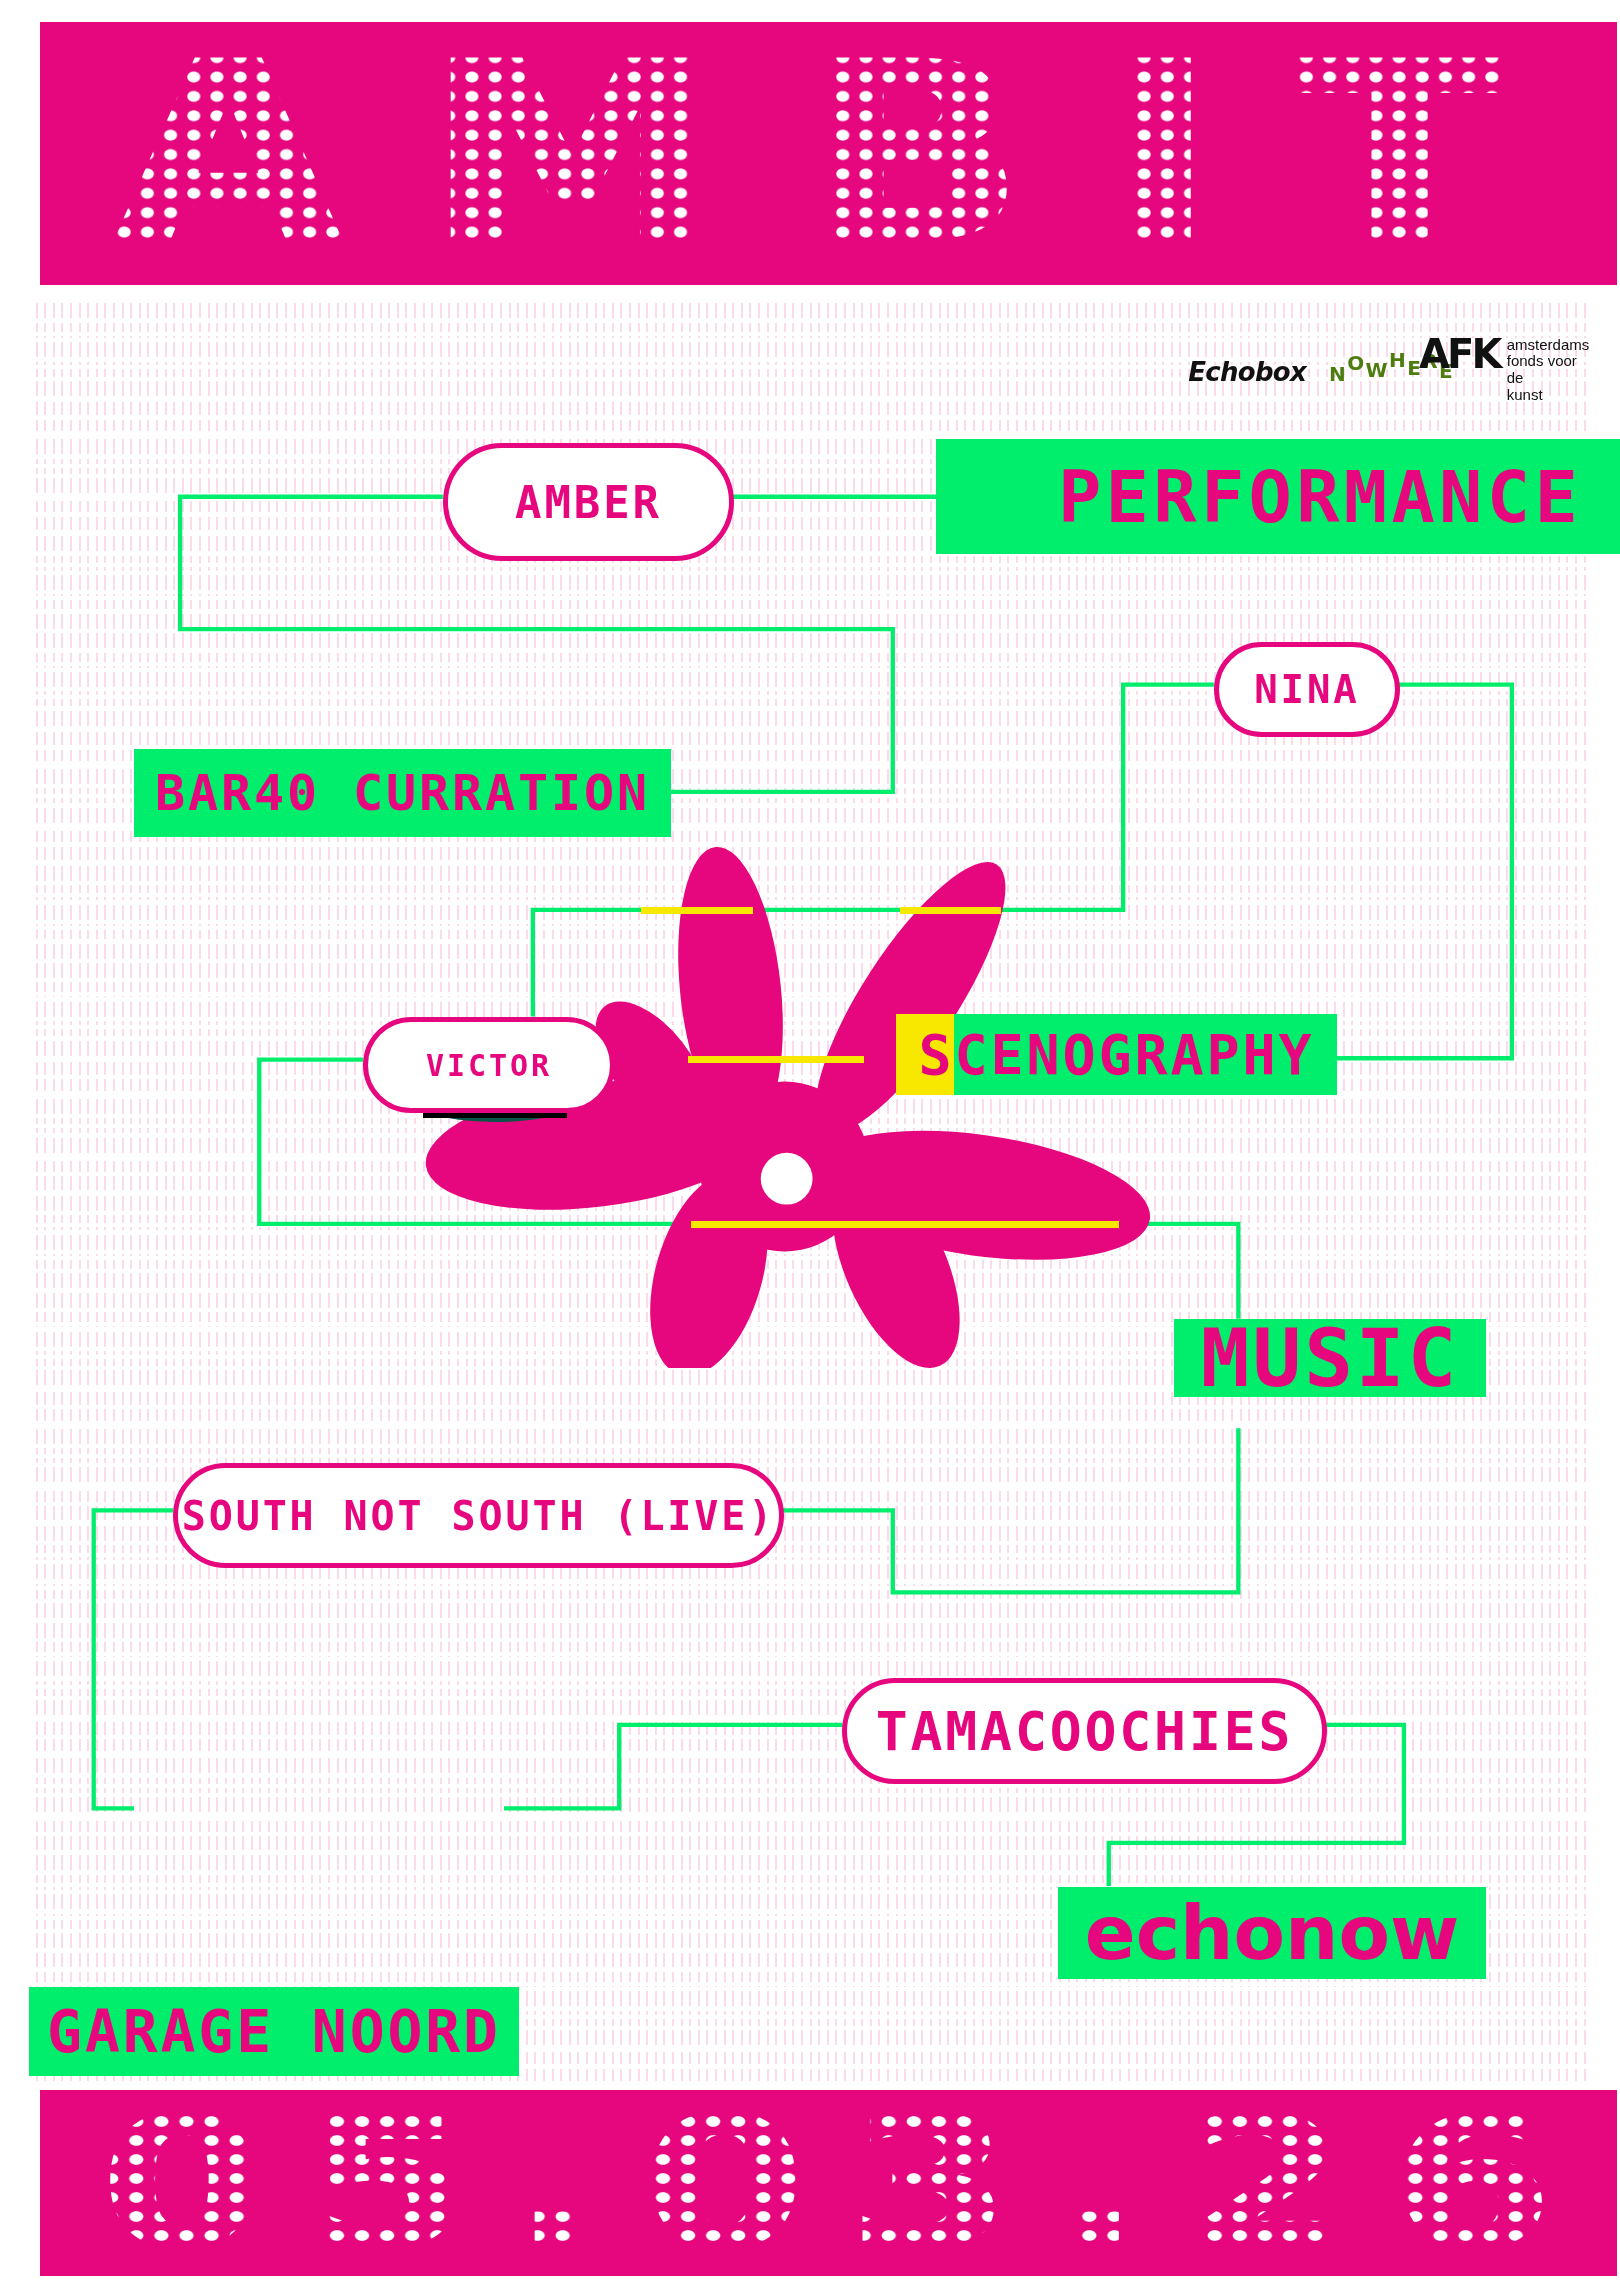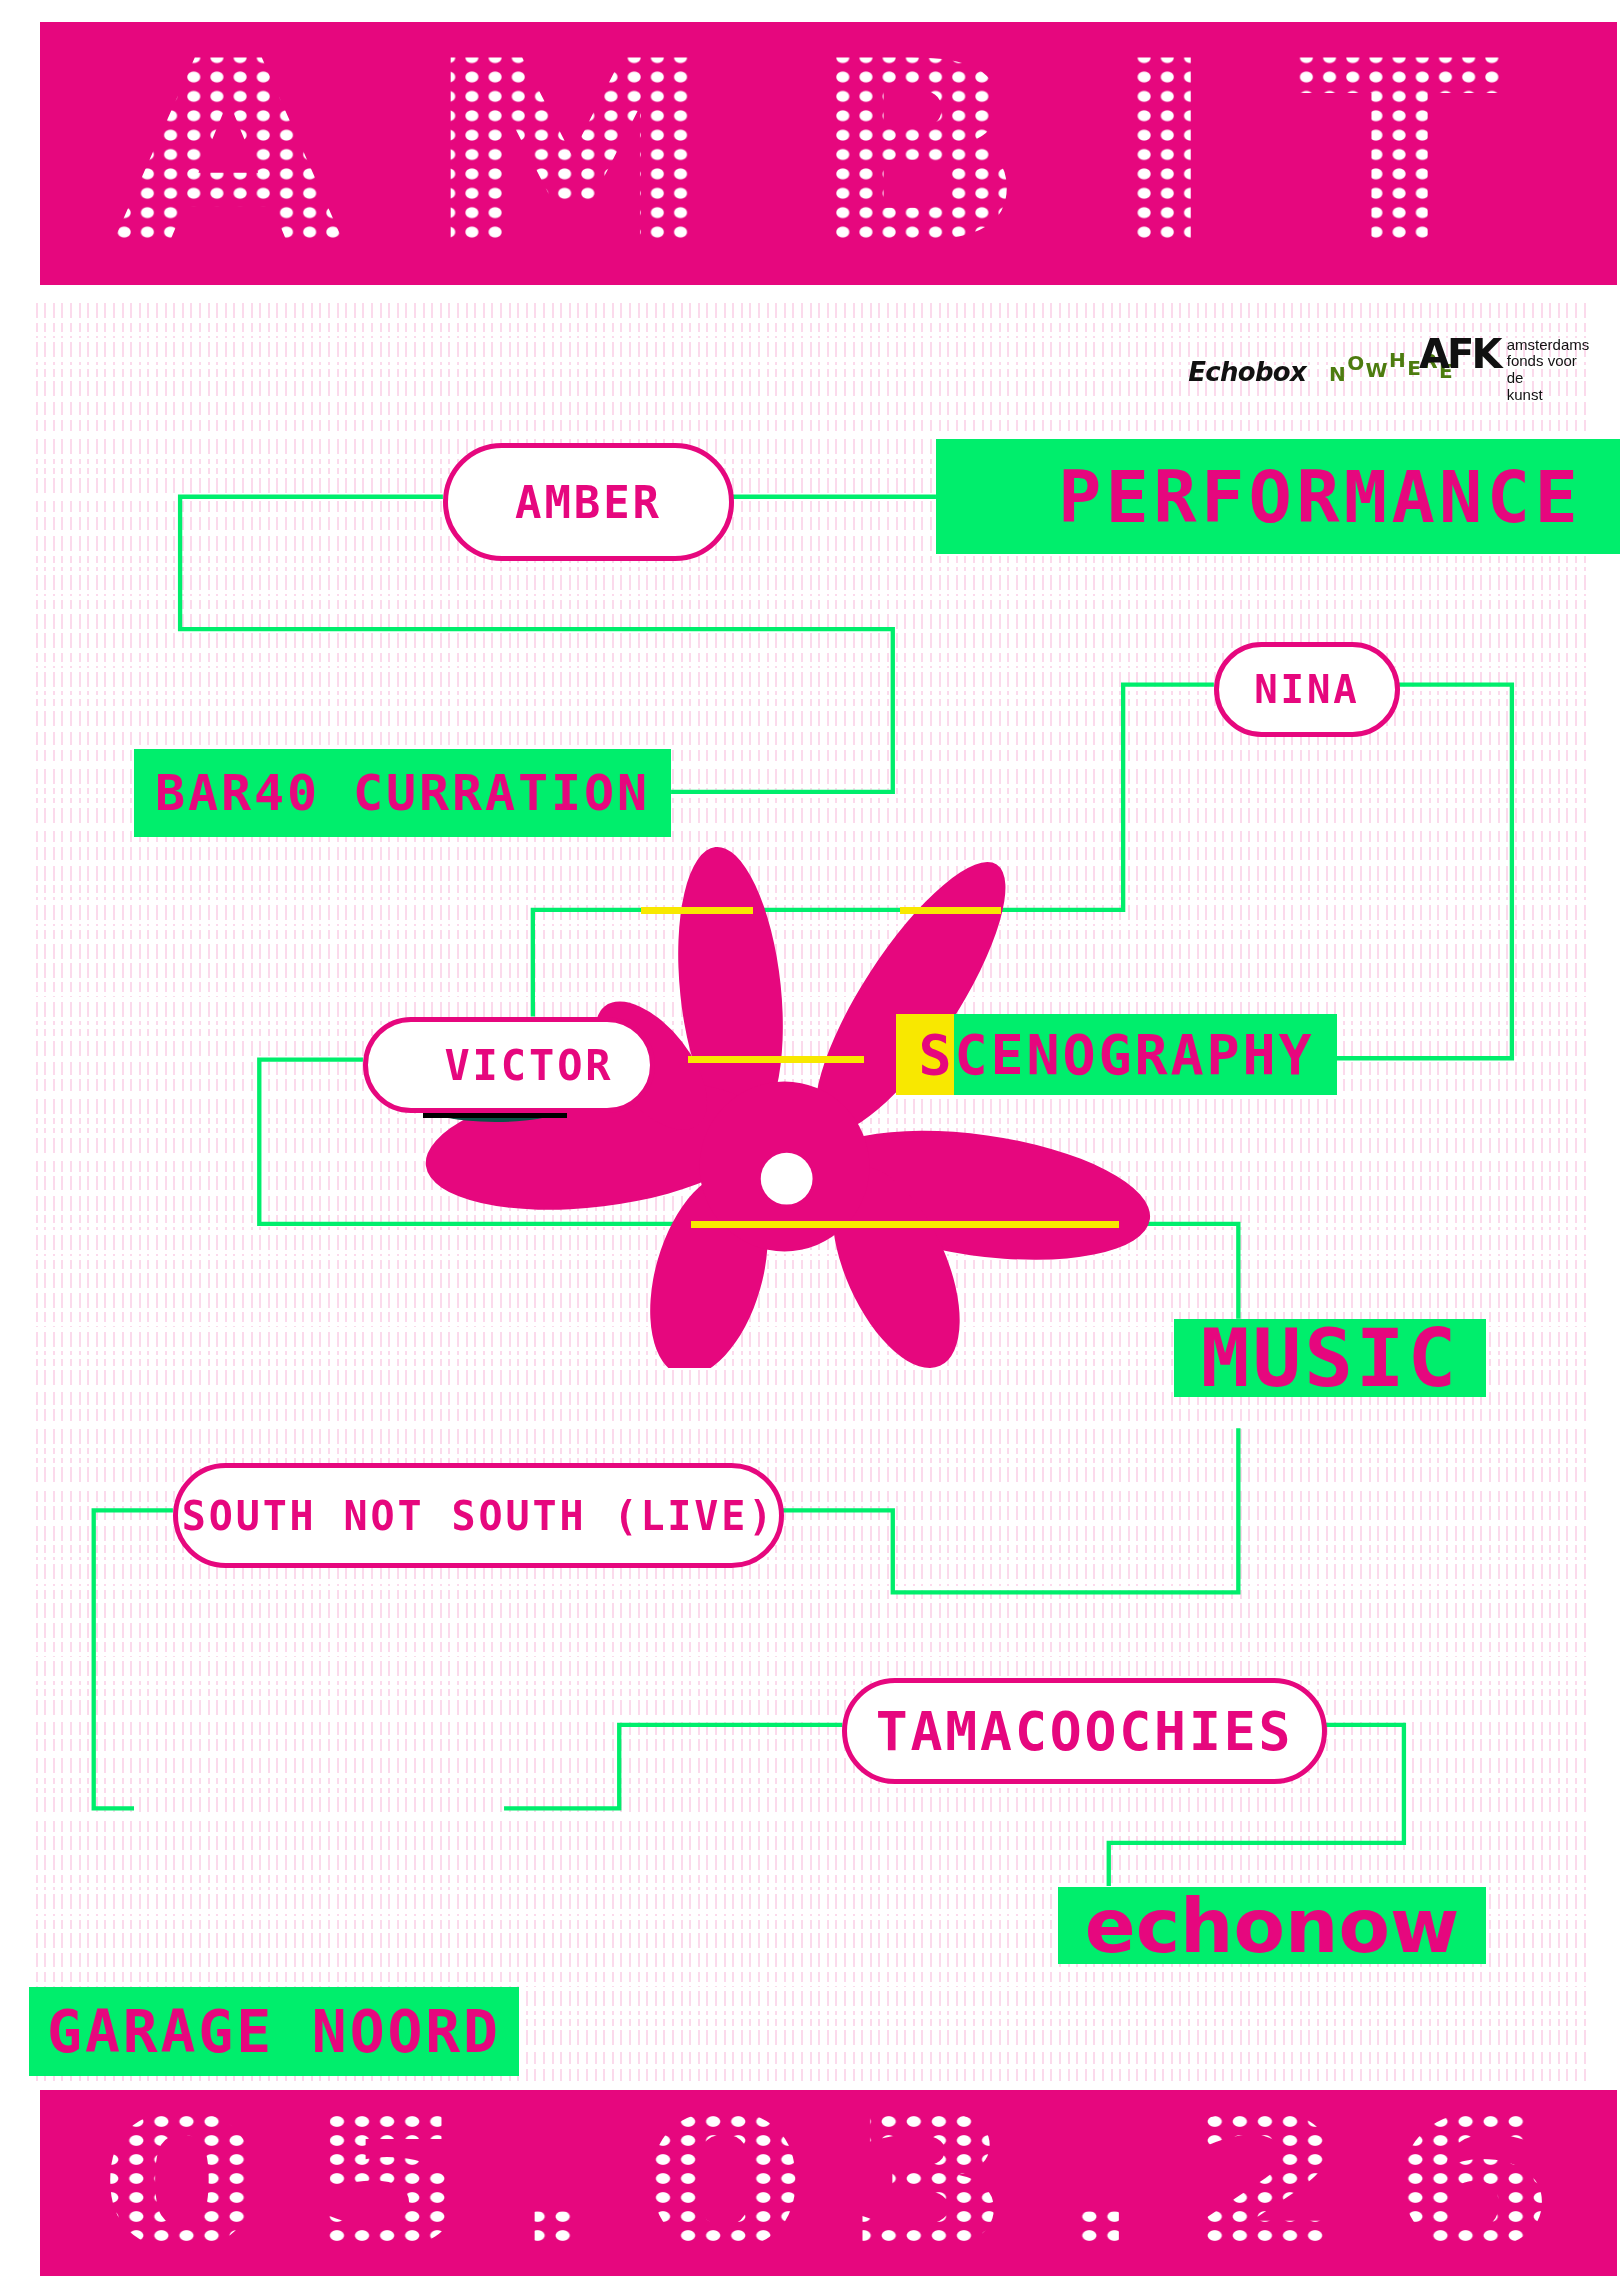--- a/index.html
+++ b/index.html
@@ -140,21 +140,21 @@
   </div>
 
   <div class="pill" style="left:1214px; top:642px; width:176px; height:85px; font-size:39px;">
     <span class="txt">NINA</span>
   </div>
 
   <div class="gbox" style="left:134px; top:749px; width:537px; height:88px; font-size:50px;">
     <span class="txt">BAR40 CURRATION</span>
   </div>
 
-  <div class="pill" style="left:363px; top:1017px; width:242px; height:86px; font-size:42px;padding-left:40px;">
+  <div class="pill" style="left:363px; top:1017px; width:242px; height:86px; font-size:30px;">
     <span class="txt">VICTOR</span>
   </div>
 
   <div class="gbox" style="left:896px; top:1014px; width:441px; height:81px; font-size:55px;">
     <div class="ypatch"></div>
     <span class="txt">SCENOGRAPHY</span>
   </div>
 
   <div class="gbox" style="left:1174px; top:1319px; width:312px; height:78px; font-size:81px;">
     <span class="txt">MUSIC</span>
@@ -162,21 +162,21 @@
 
   <div class="pill" style="left:173px; top:1463px; width:601px; height:95px; font-size:40px;">
     <span class="txt">SOUTH NOT SOUTH (LIVE)</span>
   </div>
 
   <div class="pill" style="left:842px; top:1678px; width:475px; height:96px; font-size:53px;">
     <span class="txt">TAMACOOCHIES</span>
   </div>
 
 
-  <div class="gbox" style="left:1058px; top:1887px; width:428px; height:77px; font-size:75px;">
+  <div class="gbox" style="left:1058px; top:1887px; width:428px; height:92px; font-size:75px;">
     <span class="txt echonow-txt">echonow</span>
   </div>
 
   <div class="gbox" style="left:29px; top:1987px; width:490px; height:89px; font-size:58px;">
     <span class="txt">GARAGE NOORD</span>
   </div>
 
   <div class="banner bottom">
     <div class="dotted date-text">05.03.26</div>
   </div>

